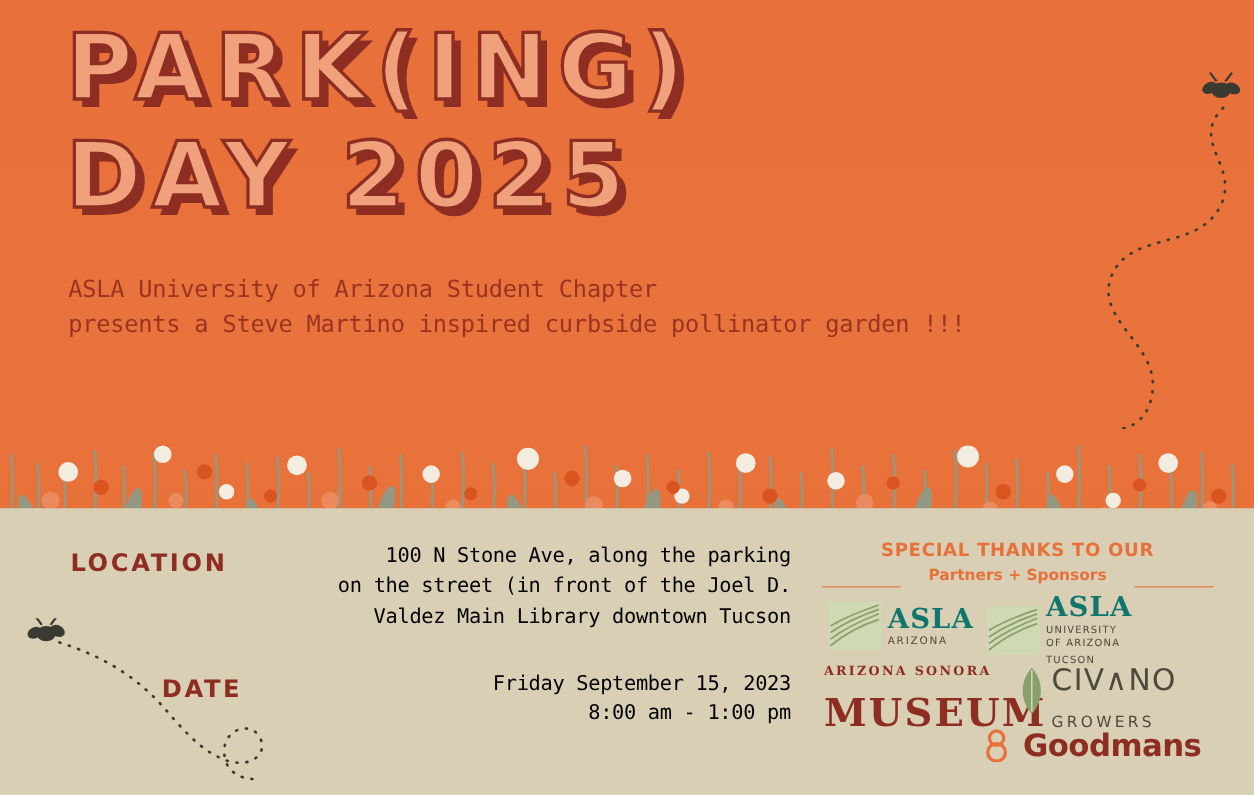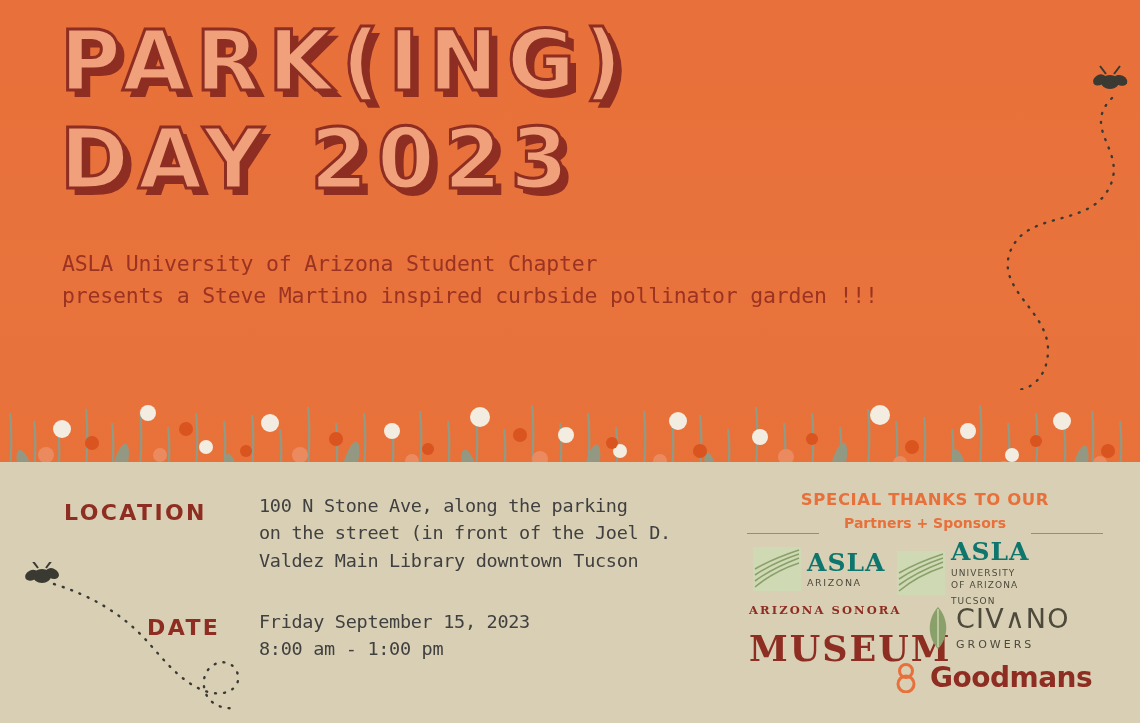--- a/index.html
+++ b/index.html
@@ -100,22 +100,23 @@
     color: #8e2d22;
   }
   .label-location { left: 64px; top: 38px; }
   .label-date     { left: 147px; top: 153px; }
 
   .info-text {
     position: absolute;
     font-family: "DejaVu Sans Mono", monospace;
     font-size: 18.5px;
     line-height: 1.48;
-    color: #404040;
+    color: #000000;
     letter-spacing: -0.3px;
+    text-align: right;
   }
   .info-location { left: 259px; top: 30px; width: 460px; }
   .info-date     { left: 259px; top: 146px; width: 460px; }
 
   
   .thanks {
     position: absolute;
     left: 745px;
     top: 28px;
     width: 360px;
@@ -237,24 +238,24 @@
   }
   .civano-words { margin-left: 5px; line-height: 1; }
   .civano-big {
     font-family: "DejaVu Sans", sans-serif;
     font-size: 27px;
     letter-spacing: 1.2px;
     color: #4d4a3c;
   }
   .civano-small {
     font-family: "DejaVu Sans", sans-serif;
-    font-size: 11px;
+    font-size: 14px;
     letter-spacing: 3px;
     color: #4d4a3c;
-    margin-top: 7px;
+    margin-top: 18px;
   }
 
   .goodmans {
     position: absolute;
     left: 150px; top: 118px;
     display: flex;
     align-items: center;
   }
   .goodmans-mark {
     width: 22px; height: 30px;
@@ -280,21 +281,21 @@
 </style>
 </head>
 <body>
 
 <div class="poster">
 
   <div class="top-panel">
 
     <div class="title-block">
       <div class="title-line l1">PARK(ING)</div>
-      <div class="title-line l2">DAY 2023</div>
+      <div class="title-line l2">DAY 2025</div>
     </div>
 
     <div class="subtitle">
       <div>ASLA University of Arizona Student Chapter</div>
       <div>presents a Steve Martino inspired curbside pollinator garden !!!</div>
     </div>
 
     <svg class="bee-top" viewBox="0 0 210 330">
       <path d="M182,38 C150,70 200,92 178,130 C156,168 96,150 80,192 C66,230 120,252 118,292 C117,318 100,330 86,330" fill="none" stroke="#3a3a32" stroke-width="2.4" stroke-linecap="round" stroke-dasharray="1 8"></path>
       <g transform="translate(180,22)">

